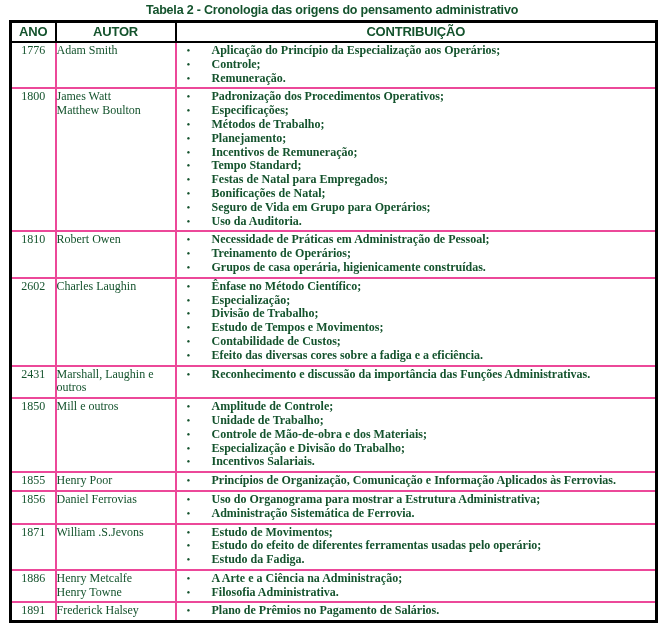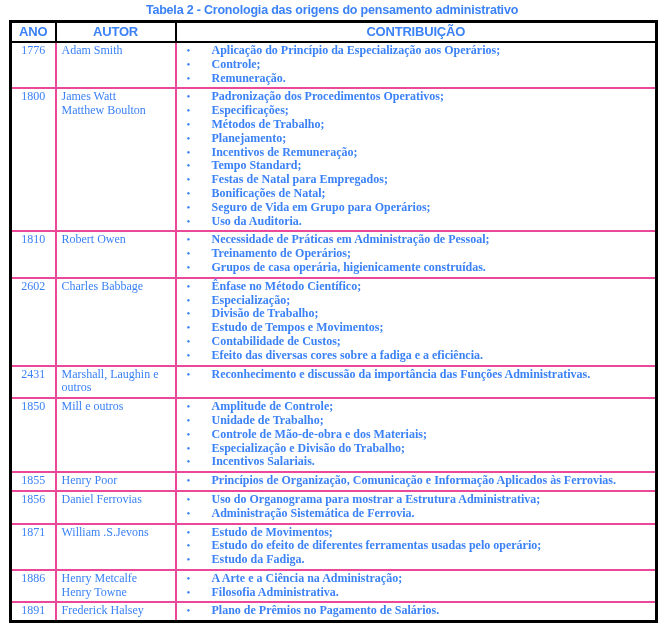--- a/index.html
+++ b/index.html
@@ -5,21 +5,21 @@
   html, body {
     margin: 0;
     padding: 0;
     background: #ffffff;
   }
   .page {
     position: relative;
     width: 664px;
     height: 628px;
     background: #ffffff;
-    color: #3b82f6;
+    color: #14532d;
     font-family: "Liberation Serif", serif;
     overflow: hidden;
   }
   .doc-title {
     font-family: "Liberation Sans", sans-serif;
     font-weight: bold;
     font-size: 12.5px;
     text-align: center;
     padding-top: 3px;
     margin-bottom: 3px;
@@ -48,21 +48,20 @@
     border: 2px solid #ec4899;
     vertical-align: top;
     padding: 1px 0 2px 0;
     font-size: 12px;
     line-height: 13.8px;
   }
   td.ano {
     text-align: center;
   }
   td.autor {
-    padding-left: 5px;
     padding-right: 2px;
   }
   td.autor div {
     line-height: 13.8px;
   }
   .c-line {
     display: flex;
     align-items: baseline;
     padding-left: 10px;
     line-height: 13.8px;
@@ -182,21 +181,21 @@
             </div>
             <div class="c-line">
               <span class="bullet">•</span>
               <span class="c-text">Grupos de casa operária, higienicamente construídas.</span>
             </div>
           </td>
         </tr>
         <tr>
           <td class="ano"><span>2602</span></td>
           <td class="autor">
-            <div>Charles Babbage</div>
+            <div>Charles Laughin</div>
           </td>
           <td class="contrib">
             <div class="c-line">
               <span class="bullet">•</span>
               <span class="c-text">Ênfase no Método Científico;</span>
             </div>
             <div class="c-line">
               <span class="bullet">•</span>
               <span class="c-text">Especialização;</span>
             </div>

